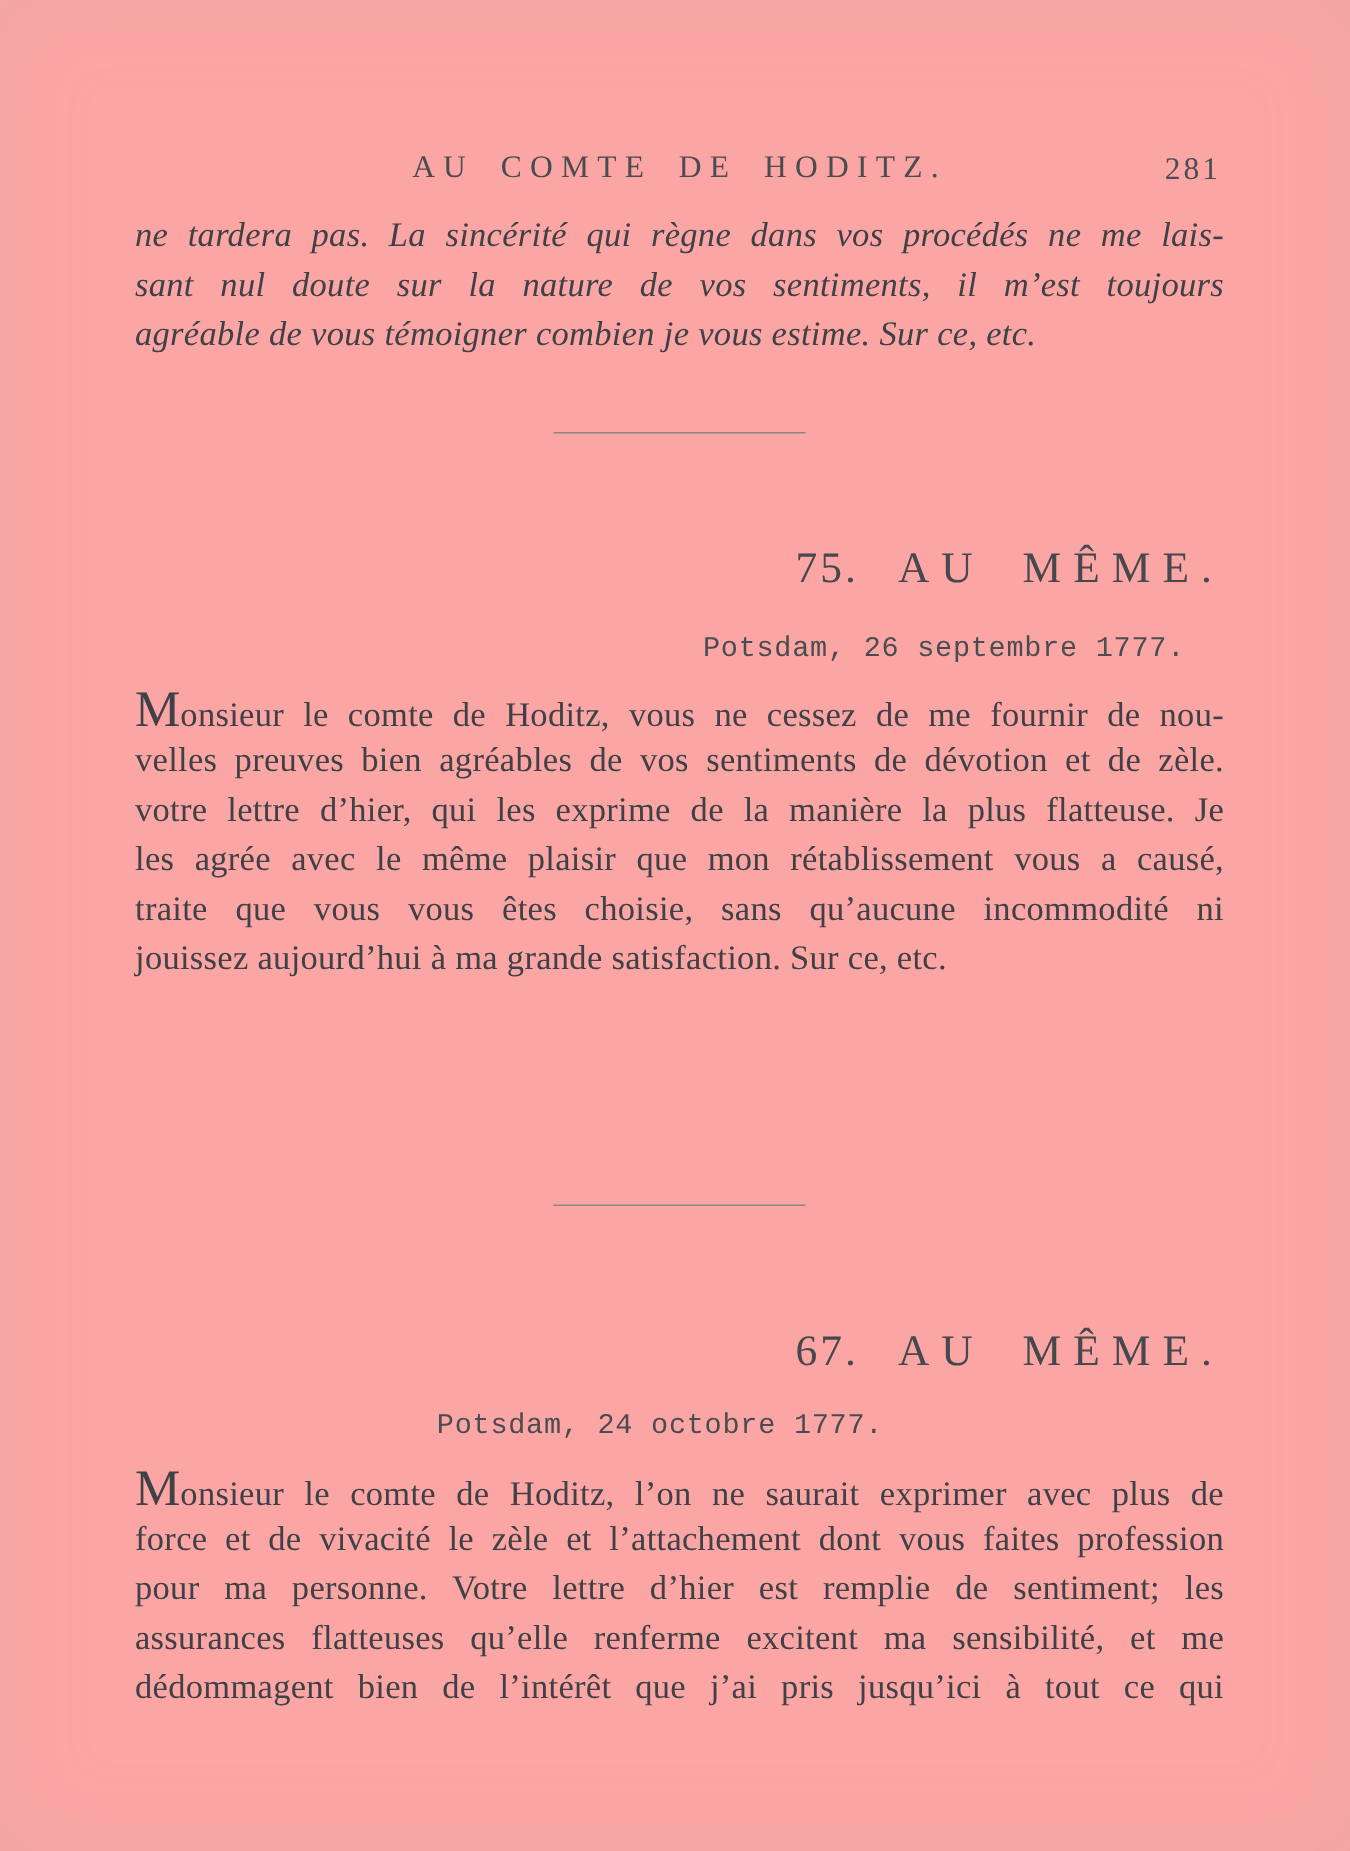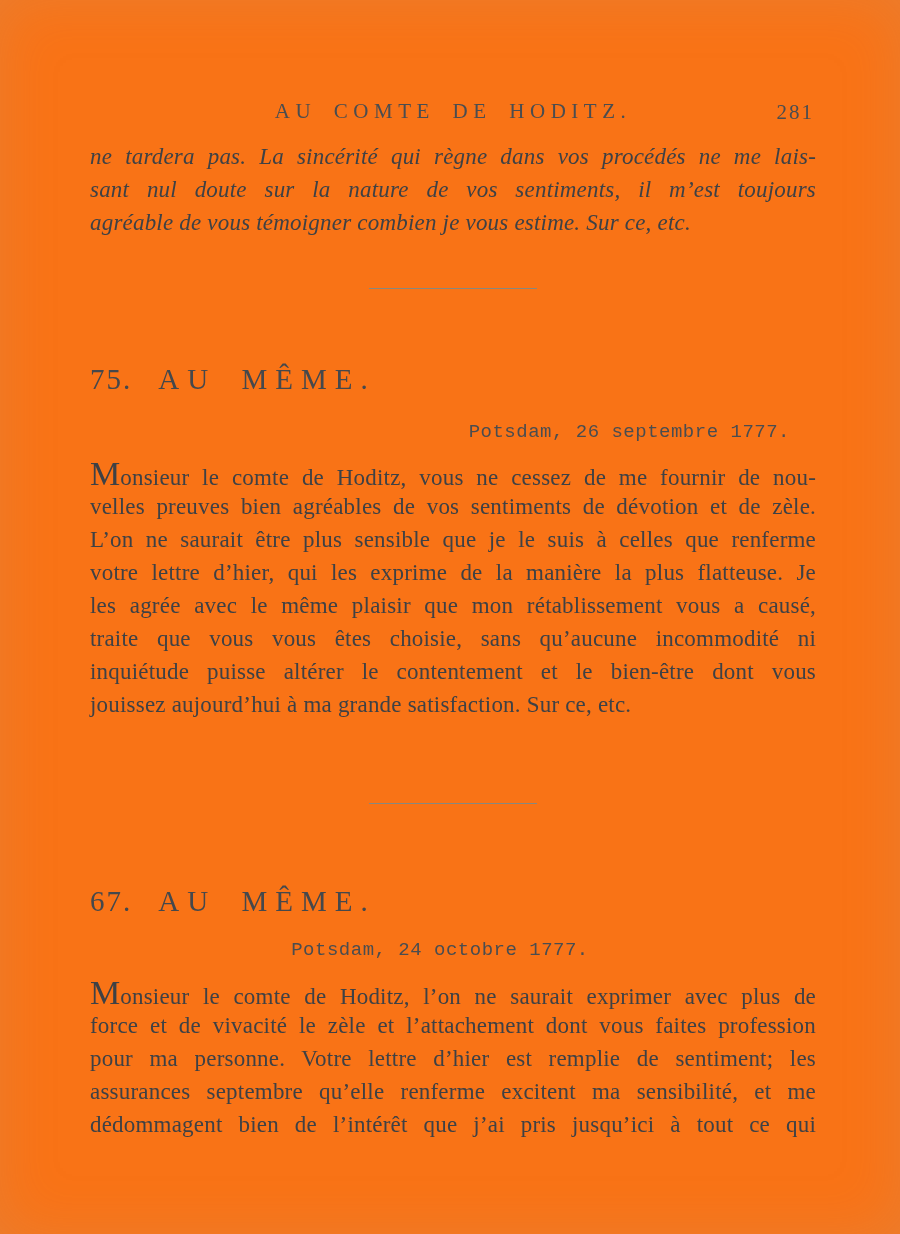--- a/index.html
+++ b/index.html
@@ -5,21 +5,21 @@
   html, body {
     margin: 0;
     padding: 0;
     background: #e8e8e4;
   }
   .page {
     position: relative;
     width: 900px;
     height: 1234px;
     margin: 0 auto;
-    background: #f97316;
+    background: #fca5a5;
     box-shadow: inset 0 0 60px rgba(170,172,160,0.18);
     font-family: "Liberation Serif", "DejaVu Serif", serif;
     color: #3e4145;
     overflow: hidden;
   }
   .textblock { position: absolute; left: 90px; width: 726px; }
 
   
   .running-header { top: 99px; height: 28px; }
   .header-title {
@@ -66,21 +66,21 @@
   }
   .rule1 { top: 288px; }
   .rule2 { top: 803px; }
 
   
   .letter-heading {
     position: absolute;
     left: 90px;
     width: 726px;
     margin: 0;
-    text-align: left;
+    text-align: right;
     font-weight: normal;
     font-size: 29px;
     color: #45484c;
   }
   .letter-heading .num { letter-spacing: 2px; margin-right: 26px; }
   .letter-heading .ttl { letter-spacing: 8px; word-spacing: 10px; }
   .h75 { top: 363px; }
   .h76 { top: 885px; }
 
   
@@ -124,36 +124,34 @@
 
   <div class="rule rule1"></div>
 
   <h2 class="letter-heading h75">
     <span class="num">75.</span><span class="ttl">AU MÊME.</span>
   </h2>
   <div class="dateline d75">Potsdam, 26 septembre 1777.</div>
   <div class="textblock para p75">
       <div class="tline"><span class="initial">M</span>onsieur le comte de Hoditz, vous ne cessez de me fournir de nou-</div>
       <div class="tline">velles preuves bien agréables de vos sentiments de dévotion et de zèle.</div>
-      <div class="tline">L’on ne saurait être plus sensible que je le suis à celles que renferme</div>
       <div class="tline">votre lettre d’hier, qui les exprime de la manière la plus flatteuse. Je</div>
       <div class="tline">les agrée avec le même plaisir que mon rétablissement vous a causé,</div>
       <div class="tline">traite que vous vous êtes choisie, sans qu’aucune incommodité ni</div>
-      <div class="tline">inquiétude puisse altérer le contentement et le bien-être dont vous</div>
       <div class="tline last">jouissez aujourd’hui à ma grande satisfaction. Sur ce, etc.</div>
     </div>
 
   <div class="rule rule2"></div>
 
   <h2 class="letter-heading h76">
     <span class="num">67.</span><span class="ttl">AU MÊME.</span>
   </h2>
   <div class="dateline d76">Potsdam, 24 octobre 1777.</div>
   <div class="textblock para p76">
       <div class="tline"><span class="initial">M</span>onsieur le comte de Hoditz, l’on ne saurait exprimer avec plus de</div>
       <div class="tline">force et de vivacité le zèle et l’attachement dont vous faites profession</div>
       <div class="tline">pour ma personne. Votre lettre d’hier est remplie de sentiment; les</div>
-      <div class="tline">assurances septembre qu’elle renferme excitent ma sensibilité, et me</div>
+      <div class="tline">assurances flatteuses qu’elle renferme excitent ma sensibilité, et me</div>
       <div class="tline">dédommagent bien de l’intérêt que j’ai pris jusqu’ici à tout ce qui</div>
     </div>
 
 
 </div>
 
 </body></html>

